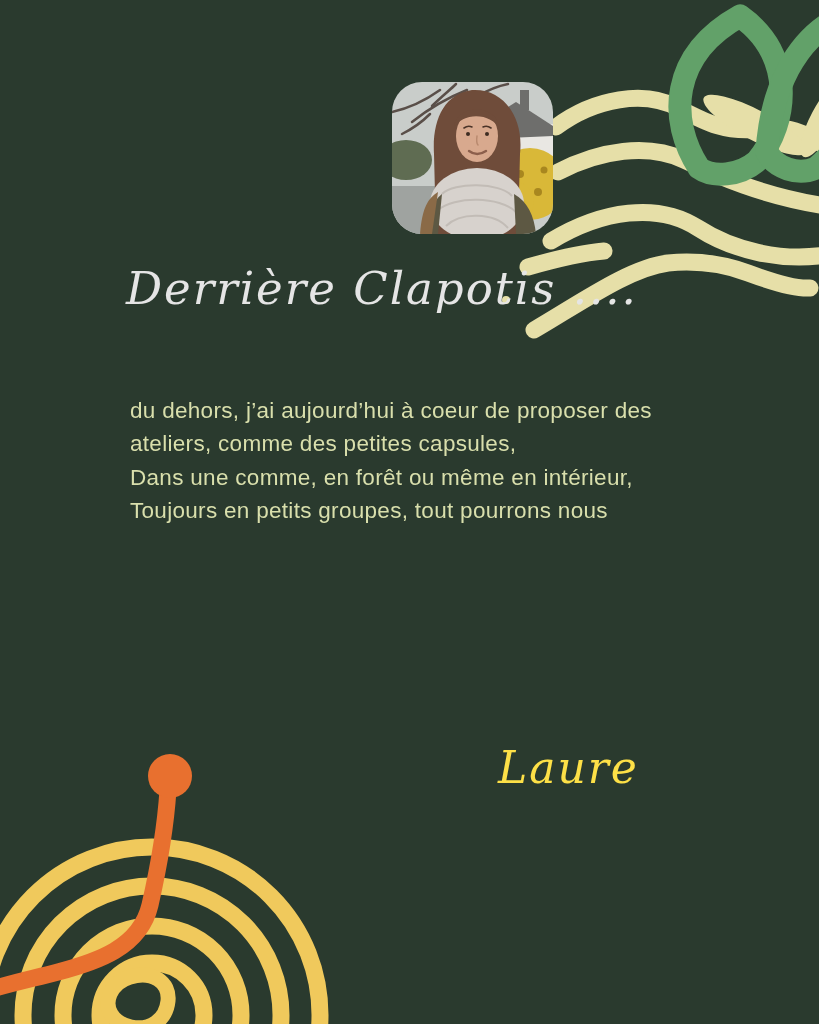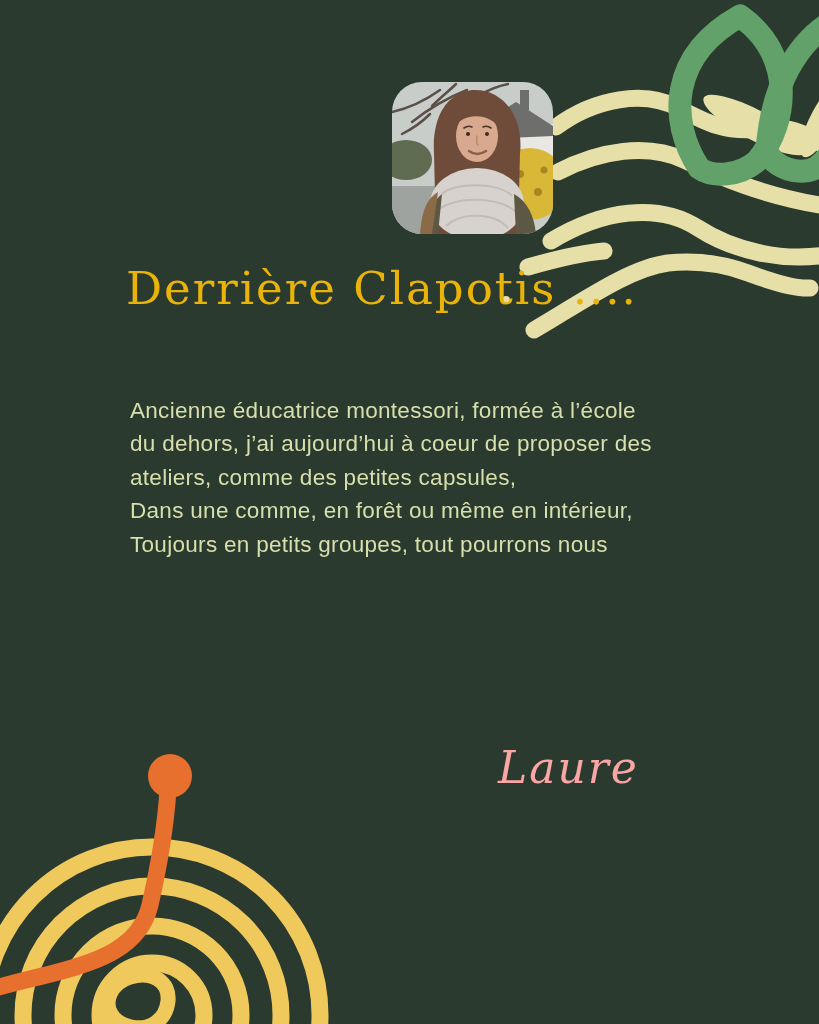--- a/index.html
+++ b/index.html
@@ -12,40 +12,41 @@
     font-family:"Liberation Sans", sans-serif;
   }
   .deco{position:absolute;left:0;top:0;width:819px;height:1024px;pointer-events:none;}
   .photo-frame{
     position:absolute;left:392px;top:82px;width:161px;height:152px;
     border-radius:30px;overflow:hidden;
   }
   .title{
     position:absolute;left:126px;top:262px;width:480px;
     font-family:"DejaVu Serif", cursive;
+    font-style:italic;
     font-size:45px;
     letter-spacing:2px;
-    color:#eab308;
+    color:#e5e5e5;
     white-space:nowrap;
   }
   .body-text{
     position:absolute;left:130px;top:394px;width:580px;
     color:#D9DFAC;
     font-size:22.5px;
     line-height:33.4px;
     letter-spacing:0.3px;
   }
   .body-text .line{white-space:nowrap;}
   .signature{
     position:absolute;left:498px;top:742px;width:220px;
     font-family:"DejaVu Serif", cursive;
     font-style:italic;
     font-size:44px;
     letter-spacing:2px;
-    color:#fca5a5;
+    color:#fde047;
     white-space:nowrap;
   }
 </style>
 </head>
 <body>
 
 <div class="canvas">
 
   <svg class="deco" viewBox="0 0 819 1024" width="819" height="1024">
 
@@ -131,21 +132,20 @@
         <path d="M 36 152 C 38 128 42 118 50 112 L 46 152 Z" fill="#5D5843"></path>
         <path d="M 124 152 L 122 112 C 136 120 142 134 144 152 Z" fill="#5D5843"></path>
         <path d="M 28 152 C 30 126 36 116 46 110 L 40 152 Z" fill="#8A6A47"></path>
       </g>
     </svg>
   </div>
 
   <div class="title">Derrière Clapotis ....</div>
 
   <div class="body-text">
-    <div class="line">Ancienne éducatrice montessori, formée à l’école</div>
     <div class="line">du dehors, j’ai aujourd’hui à coeur de proposer des</div>
     <div class="line">ateliers, comme des petites capsules,</div>
     <div class="line">Dans une comme, en forêt ou même en intérieur,</div>
     <div class="line">Toujours en petits groupes, tout pourrons nous</div>
   </div>
 
   <div class="signature">Laure</div>
 
 </div>
 

